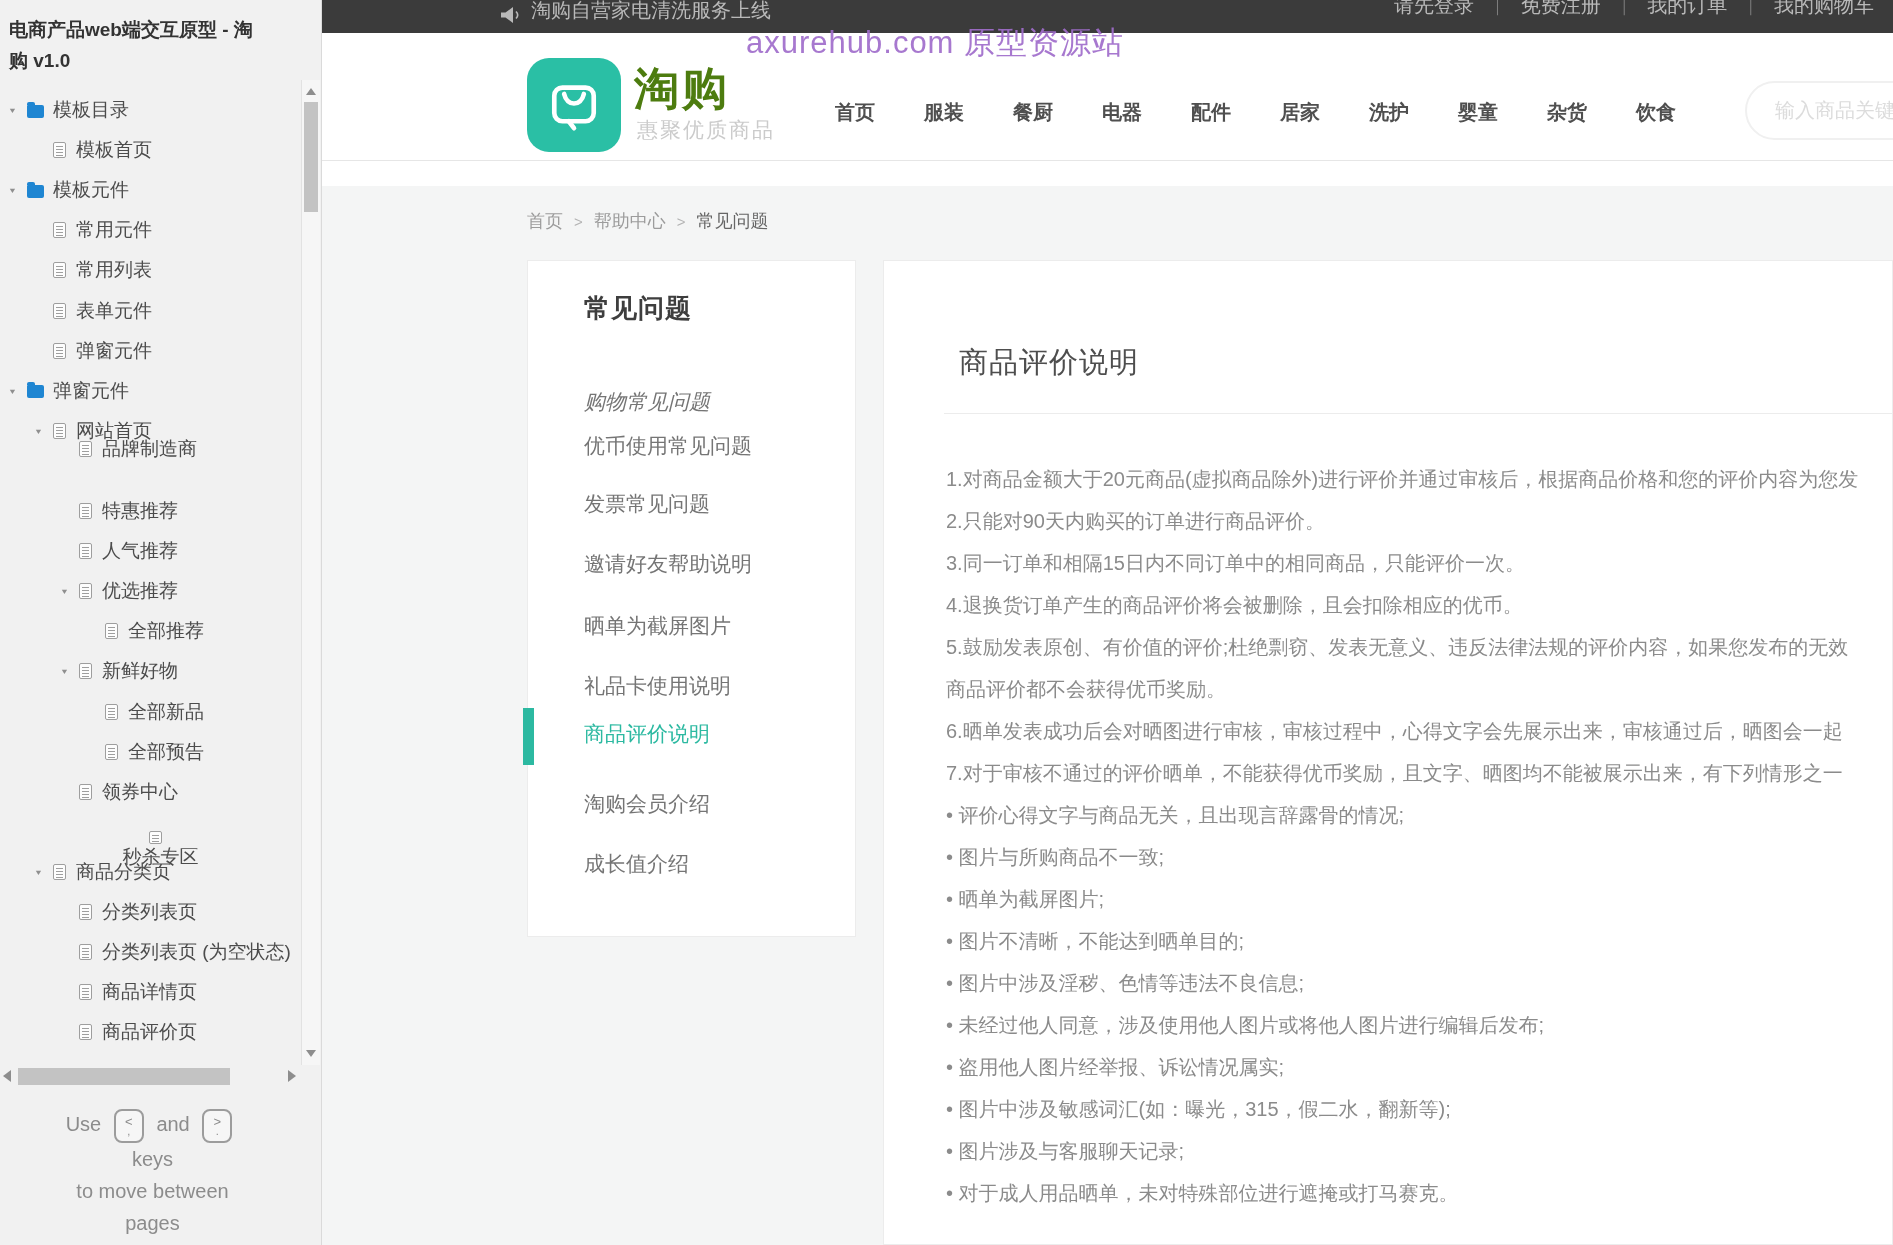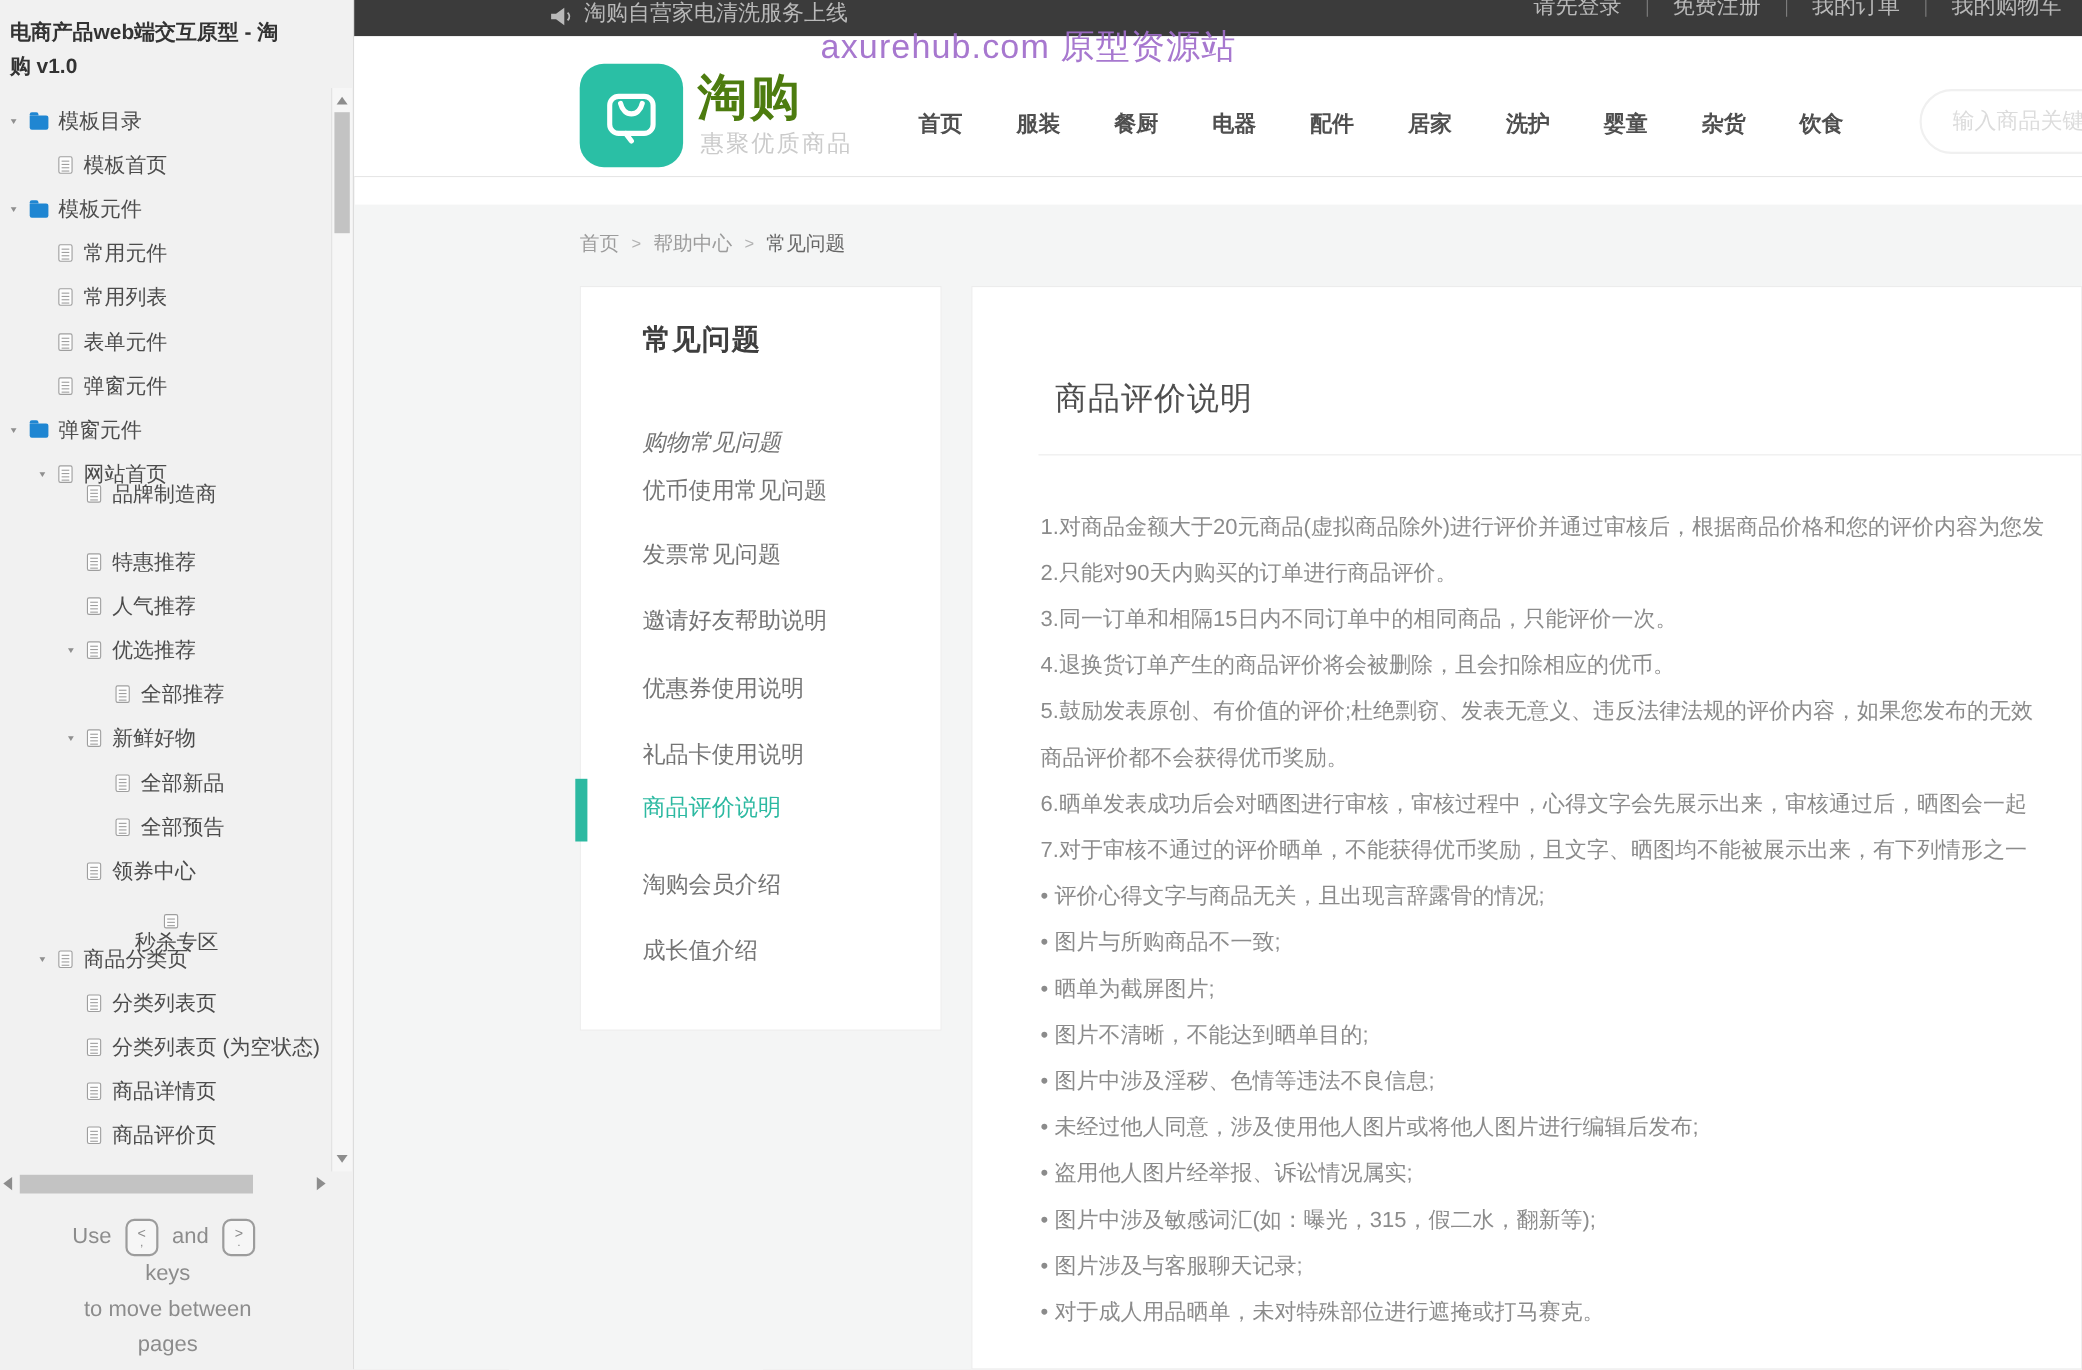--- a/index.html
+++ b/index.html
@@ -292,21 +292,21 @@
         <span class="crumb crumb-current">常见问题</span>
       </div>
 
     <div id="faq-card">
       <div id="faq-title">常见问题</div>
       <div id="faq-active-bar"></div>
     <div class="faq-item" style="top: 127px; font-style: italic;">购物常见问题</div>
         <div class="faq-item" style="top: 171px;">优币使用常见问题</div>
         <div class="faq-item" style="top: 229px;">发票常见问题</div>
         <div class="faq-item" style="top: 289px;">邀请好友帮助说明</div>
-        <div class="faq-item" style="top: 351px;">优惠券使用说明</div>
+        <div class="faq-item" style="top: 351px;">晒单为截屏图片</div>
         <div class="faq-item" style="top: 411px;">礼品卡使用说明</div>
         <div class="faq-item active" style="top: 459px;">商品评价说明</div>
         <div class="faq-item" style="top: 529px;">淘购会员介绍</div>
         <div class="faq-item" style="top: 589px;">成长值介绍</div>
       </div>
 
     <div id="article-card">
       <div id="article-title">商品评价说明</div>
       <div id="article-divider"></div>
       <div id="article-body">

